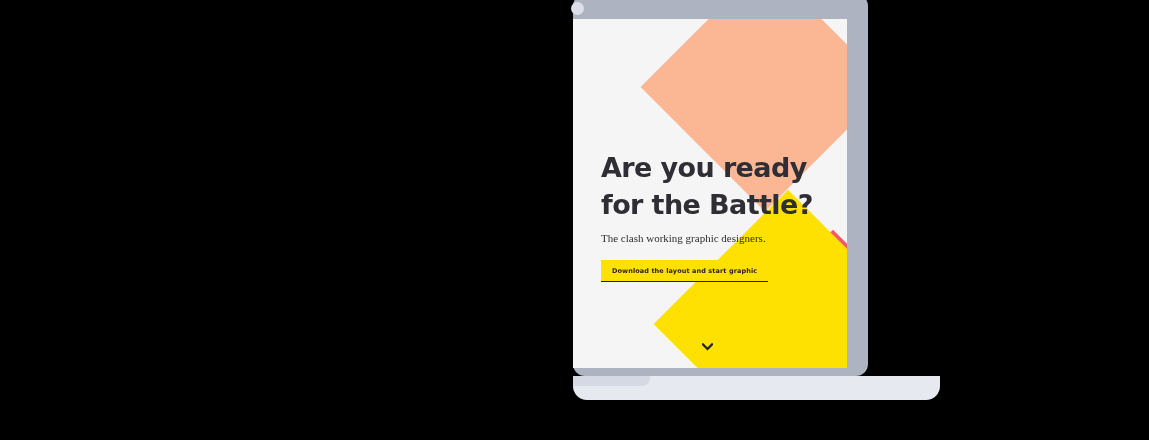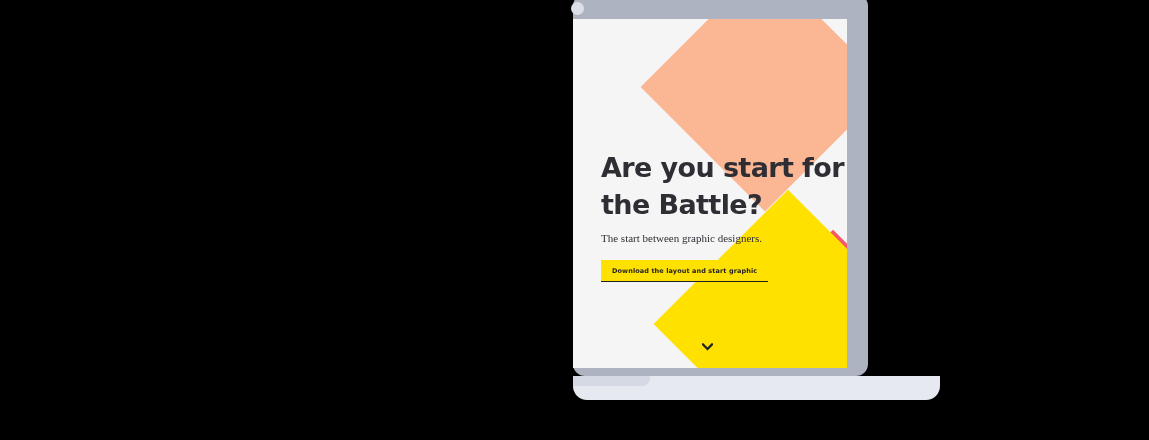--- a/index.html
+++ b/index.html
@@ -199,22 +199,22 @@
 
     <div id="screen-viewport">
 
       <div id="site-page">
 
         <div class="deco-shape" id="shape-salmon-diamond"></div>
         <div class="deco-shape" id="shape-red-diamond"></div>
         <div class="deco-shape" id="shape-yellow-diamond"></div>
 
         <div id="hero-content">
-          <h1 id="hero-heading">Are you start for the Battle?</h1>
-          <p id="hero-subheading">The start between graphic designers.</p>
+          <h1 id="hero-heading">Are you ready for the Battle?</h1>
+          <p id="hero-subheading">The clash working graphic designers.</p>
           <div id="hero-cta-wrapper">
             <button id="hero-cta-button">Download the layout and start graphic</button>
           </div>
         </div>
 
         <div id="scroll-chevron">
           <svg width="11" height="8" viewBox="0 0 11 8">
             <path d="M1 1.4 L5.5 6 L10 1.4" stroke="#1f1f24" stroke-width="2.2" fill="none" stroke-linecap="square"></path>
           </svg>
         </div>

